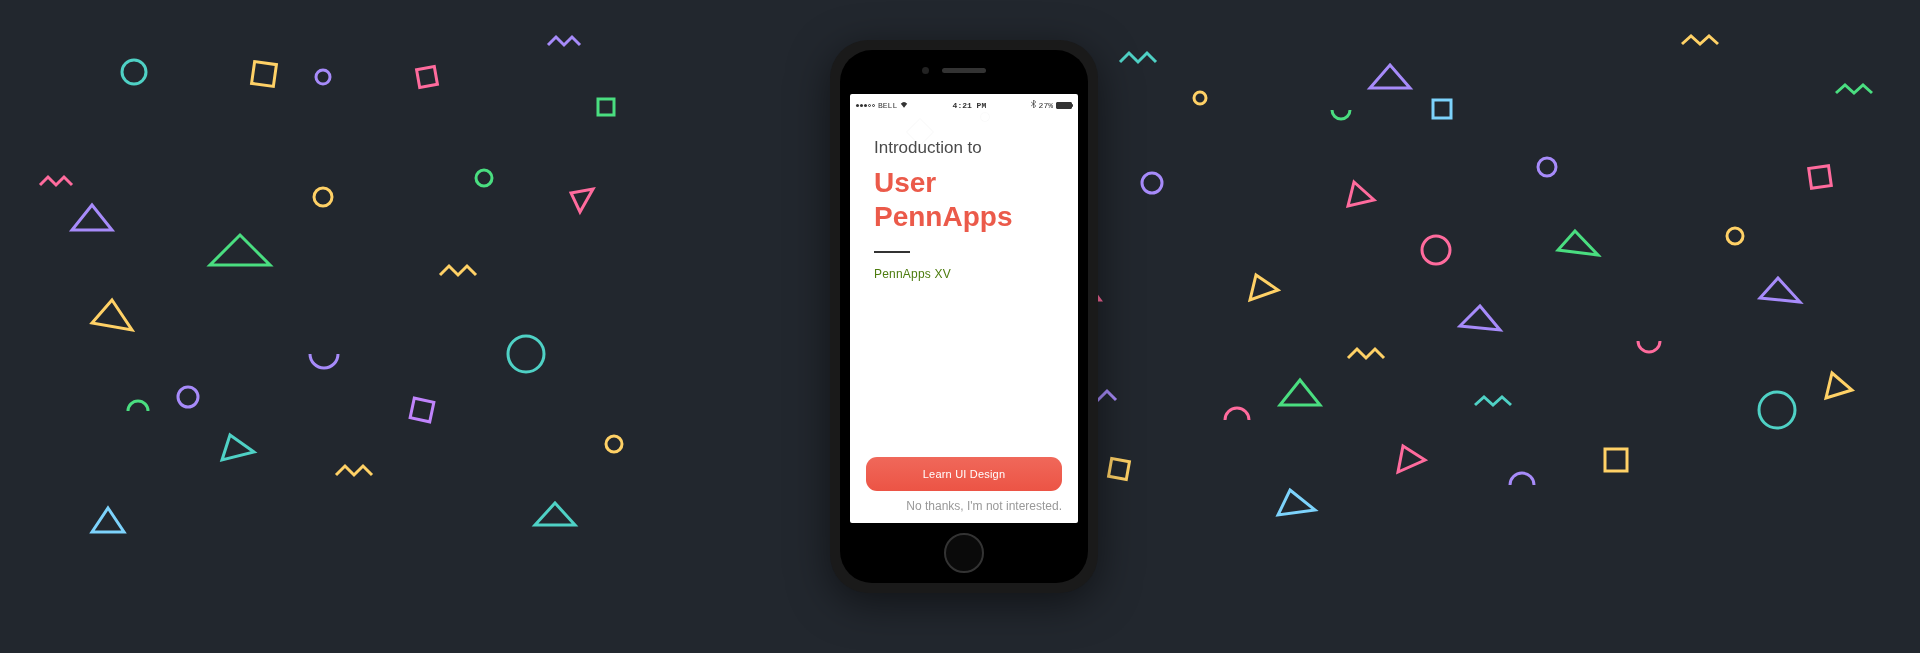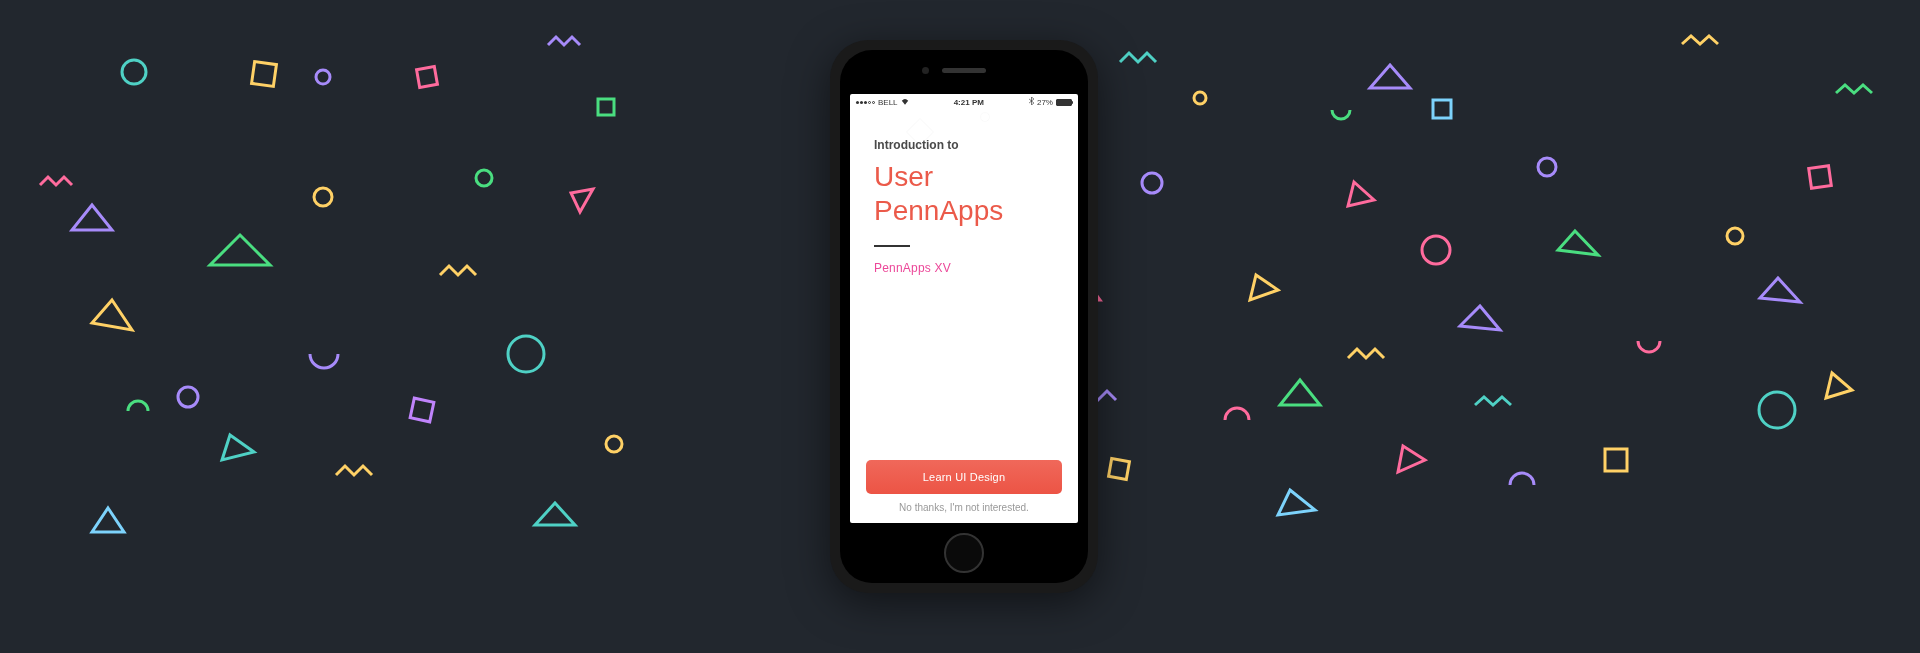--- a/index.html
+++ b/index.html
@@ -68,26 +68,27 @@
   bottom: 60px;
   background: #fff;
   border-radius: 2px;
   display: flex;
   flex-direction: column;
   overflow: hidden;
 }
 .status-bar {
   height: 16px;
   display: flex;
-  align-items: center;
+  align-items: flex-end;
   justify-content: space-between;
   padding: 0 6px;
   font-size: 8px;
   color: #333;
   font-weight: 500;
+  font-family: Liberation Mono, monospace;
 }
 .status-left { display: flex; align-items: center; gap: 3px; }
 .status-right { display: flex; align-items: center; gap: 3px; }
 .status-time { font-weight: 600; }
 .signal-dots { display: flex; gap: 1px; }
 .signal-dots span { width: 3px; height: 3px; border-radius: 50%; background: #333; }
 .signal-dots span.empty { background: transparent; border: 0.5px solid #333; }
 .battery { width: 16px; height: 7px; border: 0.8px solid #333; border-radius: 1px; position: relative; }
 .battery::after { content: ''; position: absolute; right: -2px; top: 1.5px; width: 1px; height: 3px; background: #333; border-radius: 0 1px 1px 0; }
 .battery-fill { height: 100%; width: 100%; background: #333; }
@@ -99,61 +100,61 @@
   position: relative;
 }
 .deco-shape {
   position: absolute;
   opacity: 0.06;
   border: 1.5px solid #aaa;
 }
 .deco-diamond { width: 20px; height: 20px; transform: rotate(45deg); top: 12px; left: 60px; }
 .deco-circle-sm { width: 10px; height: 10px; border-radius: 50%; top: 2px; left: 130px; }
 .intro {
-  font-size: 12px;
+  font-size: 17px;
   color: #4a4a4a;
-  font-weight: 700;
+  font-weight: 400;
   margin-bottom: 8px;
 }
 .title {
   font-size: 28px;
   line-height: 1.2;
-  font-weight: 400;
+  font-weight: 700;
   color: #eb5a4a;
   margin-bottom: 18px;
 }
 .divider {
   width: 36px;
   height: 2px;
   background: #333;
   margin-bottom: 14px;
 }
 .subtitle {
   font-size: 12px;
-  color: #ec4899;
+  color: #4d7c0f;
   letter-spacing: 0.2px;
 }
 .bottom-area {
   padding: 0 16px 10px 16px;
 }
 .cta-button {
   width: 100%;
   padding: 11px 4px;
   background: linear-gradient(180deg, #f0685a 0%, #ec5445 100%);
   color: #fff;
   border: none;
-  border-radius: 5px;
+  border-radius: 11px;
   font-size: 11px;
   font-weight: 500;
   cursor: pointer;
   letter-spacing: 0.2px;
 }
 .secondary-link {
-  text-align: center;
-  font-size: 10px;
+  text-align: right;
+  font-size: 12px;
   color: #999;
   margin-top: 8px;
   cursor: pointer;
 }
 .bg-shapes {
   position: absolute;
   inset: 0;
   pointer-events: none;
 }
 </style>

